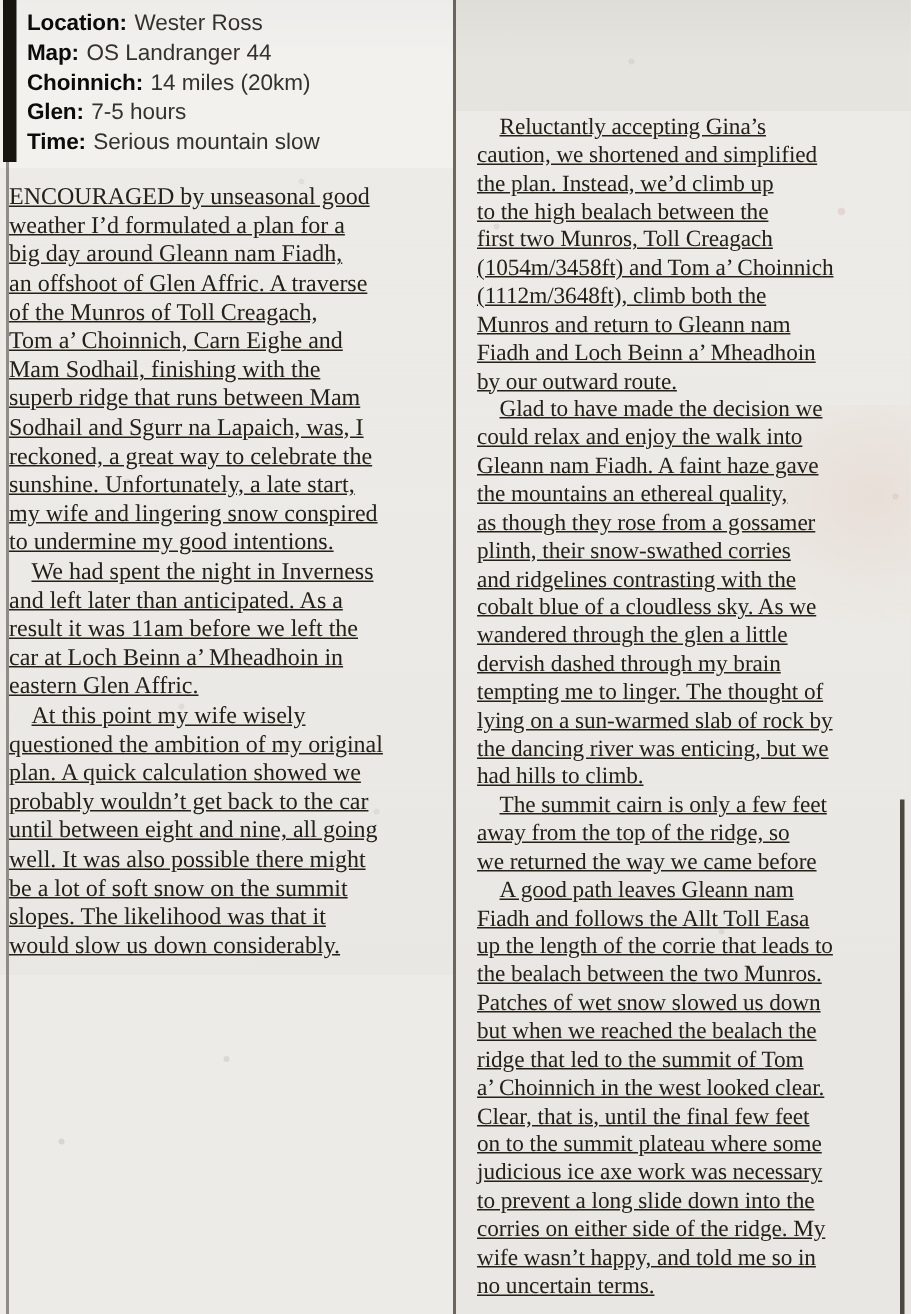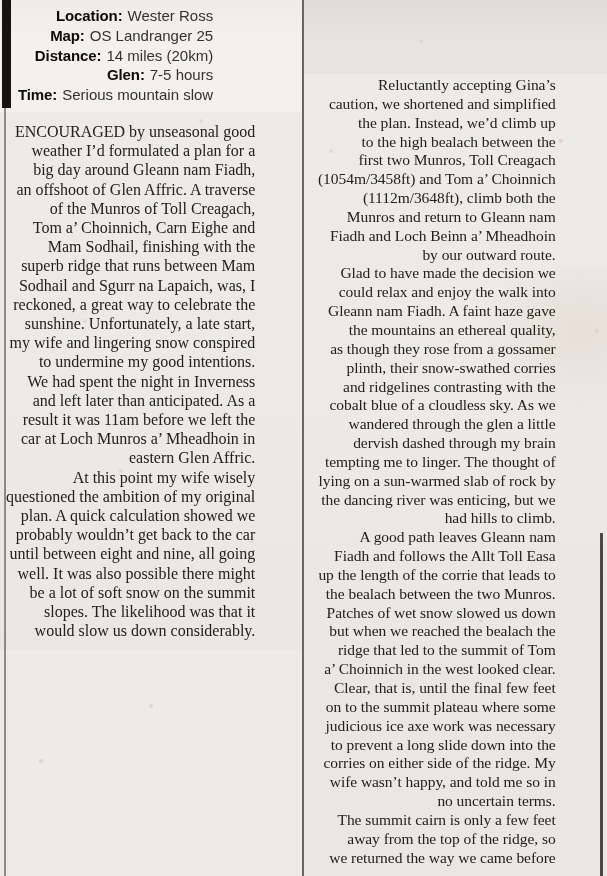--- a/index.html
+++ b/index.html
@@ -9,21 +9,20 @@
     width: 607px; height: 876px;
     overflow: hidden;
     background: #e9e7e3;
     font-family: "Liberation Serif", serif;
   }
   .page {
     position: relative;
     width: 607px; height: 664px;
     background:
       linear-gradient(180deg, #e6e4e0 0%, #edebe7 6%, #eceae6 60%, #e9e7e3 100%);
-    text-align: right;
   }
   
   .tint { position: absolute; pointer-events: none; }
   .tint-infobox { left: 0; top: 0; width: 302px; height: 112px; background: rgba(255,255,255,0.30); }
   .tint-topband { left: 303px; top: 0; width: 304px; height: 74px; background: rgba(120,115,108,0.06); }
   .tint-warm { left: 480px; top: 270px; width: 127px; height: 150px;
                background: radial-gradient(ellipse at 80% 40%, rgba(214,170,150,0.18), rgba(214,170,150,0) 70%); }
   .tint-bottomleft { left: 0; top: 650px; width: 302px; height: 226px; background: rgba(255,255,255,0.16); }
   .speckle {
     position: absolute; left: 0; top: 0; width: 2px; height: 2px; border-radius: 50%;
@@ -54,21 +53,21 @@
     font-size: 15px; line-height: 19.8px;
     color: #333230;
     white-space: nowrap;
   }
   .info-row b { color: #0c0b0a; font-weight: 700; letter-spacing: -0.1px; }
   .info-row .iv { margin-left: 5px; color: #35322e; }
   
   .col { position: absolute; color: #242118; }
   .left-col  { left: 6px;  top: 122px; font-size: 16px;   line-height: 19.2px; }
   .right-col { left: 318px; top: 76px;  font-size: 15.5px; line-height: 18.85px; letter-spacing: -0.05px; }
-  .para { margin: 0; white-space: pre; text-indent: 15px; }
+  .para { margin: 0; white-space: pre; text-indent: 15px; text-decoration: underline; }
   .para.no-indent { text-indent: 0; }
 </style>
 </head>
 <body>
 
 <div class="page">
 
   <div class="tint tint-infobox"></div>
   <div class="tint tint-topband"></div>
   <div class="tint tint-warm"></div>
@@ -78,24 +77,24 @@
   <div class="black-bar"></div>
   <div class="left-edge-line"></div>
   <div class="column-divider"></div>
   <div class="right-edge-line"></div>
 
   <div class="info-box">
     <div class="info-row">
       <b>Location:</b><span class="iv">Wester Ross</span>
     </div>
     <div class="info-row">
-      <b>Map:</b><span class="iv">OS Landranger 25</span>
+      <b>Map:</b><span class="iv">OS Landranger 44</span>
     </div>
     <div class="info-row">
-      <b>Distance:</b><span class="iv">14 miles (20km)</span>
+      <b>Choinnich:</b><span class="iv">14 miles (20km)</span>
     </div>
     <div class="info-row">
       <b>Glen:</b><span class="iv">7-5 hours</span>
     </div>
     <div class="info-row">
       <b>Time:</b><span class="iv">Serious mountain slow</span>
     </div>
   </div>
 
   <div class="col left-col">
@@ -108,21 +107,21 @@
 Mam Sodhail, finishing with the
 superb ridge that runs between Mam
 Sodhail and Sgurr na Lapaich, was, I
 reckoned, a great way to celebrate the
 sunshine. Unfortunately, a late start,
 my wife and lingering snow conspired
 to undermine my good intentions.</p>
     <p class="para">We had spent the night in Inverness
 and left later than anticipated. As a
 result it was 11am before we left the
-car at Loch Munros a’ Mheadhoin in
+car at Loch Beinn a’ Mheadhoin in
 eastern Glen Affric.</p>
     <p class="para">At this point my wife wisely
 questioned the ambition of my original
 plan. A quick calculation showed we
 probably wouldn’t get back to the car
 until between eight and nine, all going
 well. It was also possible there might
 be a lot of soft snow on the summit
 slopes. The likelihood was that it
 would slow us down considerably.</p>
@@ -146,33 +145,33 @@
 as though they rose from a gossamer
 plinth, their snow-swathed corries
 and ridgelines contrasting with the
 cobalt blue of a cloudless sky. As we
 wandered through the glen a little
 dervish dashed through my brain
 tempting me to linger. The thought of
 lying on a sun-warmed slab of rock by
 the dancing river was enticing, but we
 had hills to climb.</p>
+    <p class="para">The summit cairn is only a few feet
+away from the top of the ridge, so
+we returned the way we came before</p>
     <p class="para">A good path leaves Gleann nam
 Fiadh and follows the Allt Toll Easa
 up the length of the corrie that leads to
 the bealach between the two Munros.
 Patches of wet snow slowed us down
 but when we reached the bealach the
 ridge that led to the summit of Tom
 a’ Choinnich in the west looked clear.
 Clear, that is, until the final few feet
 on to the summit plateau where some
 judicious ice axe work was necessary
 to prevent a long slide down into the
 corries on either side of the ridge. My
 wife wasn’t happy, and told me so in
 no uncertain terms.</p>
-    <p class="para">The summit cairn is only a few feet
-away from the top of the ridge, so
-we returned the way we came before</p>
   </div>
 
 </div>
 
 </body></html>

